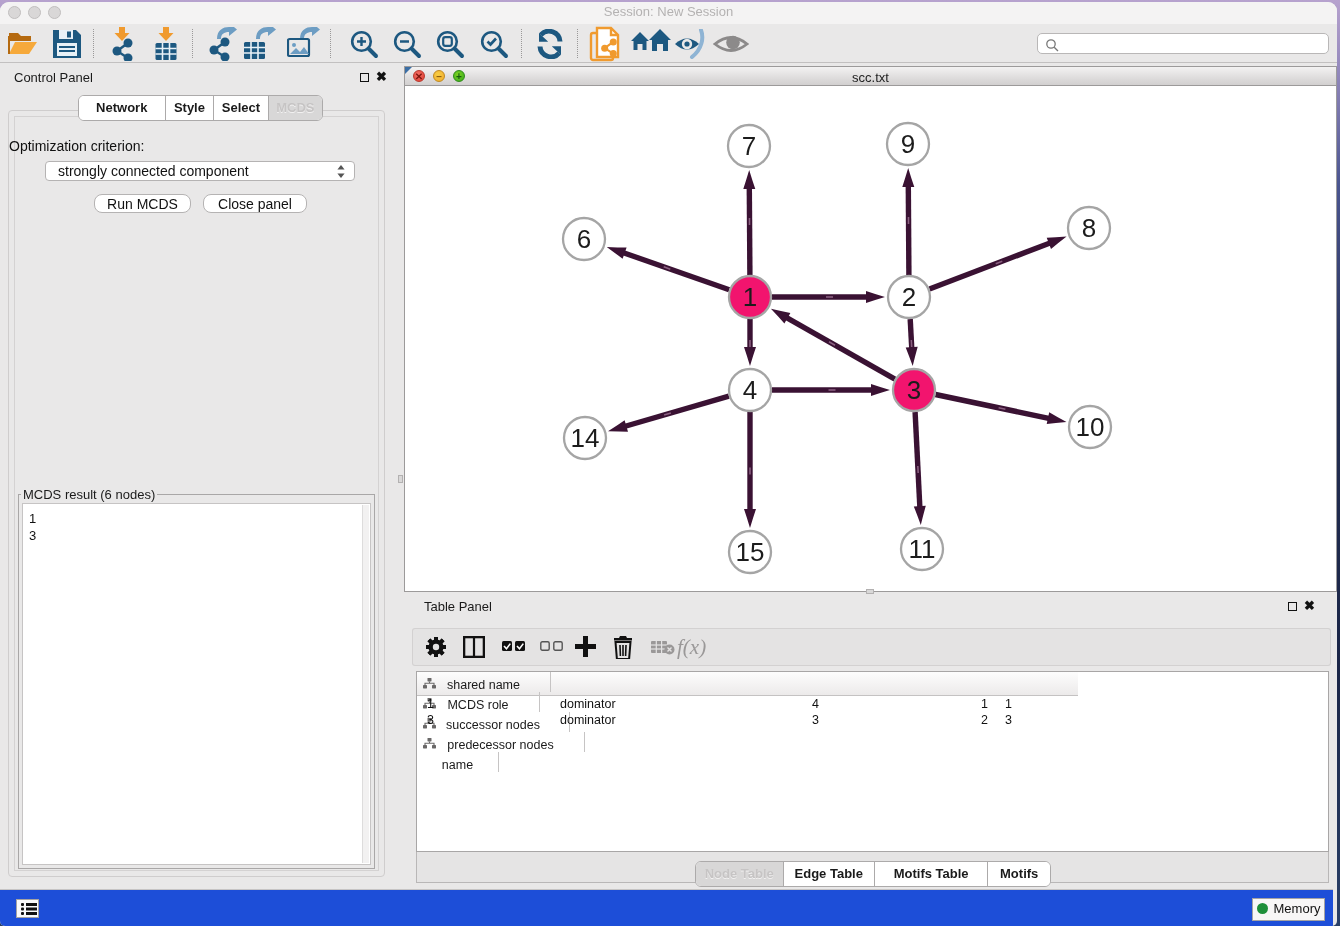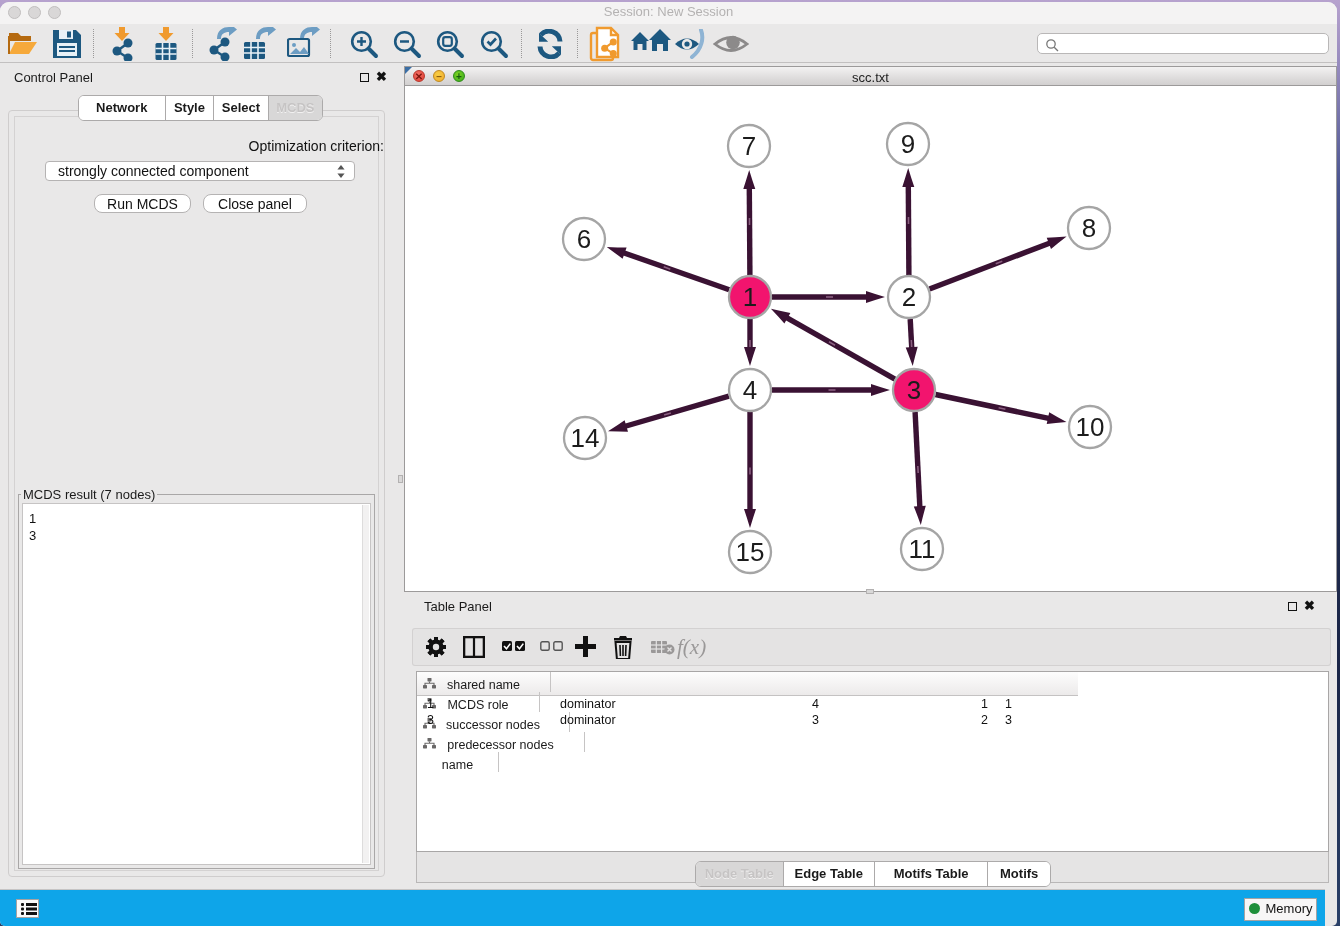--- a/index.html
+++ b/index.html
@@ -19,21 +19,21 @@
 .cp-title { position:absolute; left:14px; top:3px; font-size:13px; color:#1a1a1a; }
 .panel-btns { position:absolute; top:4px; display:flex; gap:7px; }
 .maxi { width:9px; height:9px; border:1.3px solid #111; margin-top:2px; }
 .closex { font-size:13px; font-weight:bold; color:#111; line-height:12px; }
 .tabs { position:absolute; z-index:3; display:flex; border:1px solid #acaaaa; border-radius:6px; overflow:hidden; background:#fff; }
 .tab { font-weight:bold; font-size:13px; color:#1a1a1a; text-align:center; padding:4px 0 5px 0; border-right:1px solid #acaaaa; background:#fff; }
 .tab:last-child { border-right:none; }
 .tab.sel { background:#d8d7d7; color:#c6c4c4; text-shadow:0 1px 0 #f2f1f1; }
 .cp-body { position:absolute; left:8px; top:47px; width:377px; bottom:12px; background:#e9e8e8; border:1px solid #cfcdcd; border-radius:4px; }
 .mcds-inner { position:absolute; left:5px; right:5px; top:5px; bottom:5px; background:#e9e8e8; border:1px solid #d4d2d2; }
-.opt-label { position:absolute; top:27px; left:0; right:0; text-align:right; font-size:14px; color:#111; }
+.opt-label { position:absolute; top:27px; left:0; right:0; text-align:left; font-size:14px; color:#111; }
 .dropdown { position:absolute; left:36px; top:50px; width:310px; height:20px; background:#fff; border:1px solid #b5b3b3; border-radius:4px; font-size:14px; color:#111; line-height:18px; padding-left:12px; }
 .dd-arrows { position:absolute; right:8px; top:2px; }
 .btn { position:absolute; height:19px; background:#fff; border:1px solid #b5b3b3; border-radius:8px; font-size:14px; color:#111; text-align:center; line-height:18px; }
 fieldset.mcds { position:absolute; left:9px; right:9px; top:376px; bottom:7px; border:1px solid #a9a7a7; margin:0; }
 fieldset.mcds legend { font-size:13px; color:#1a1a1a; margin-left:2px; padding:0 2px; }
 .mcds-text { position:absolute; left:3px; right:3px; top:1px; bottom:3px; background:#fff; border:1px solid #c6c4c4; font-size:13px; color:#111; padding:7px 0 0 6px; line-height:16.5px; }
 .mcds-sb { position:absolute; right:1px; top:1px; bottom:1px; width:7px; background:#f2f1f1; border-left:1px solid #dddcdc; }
 
 .netwin { position:absolute; left:404px; top:3px; width:933px; height:526px; border:1px solid #9c9a9a; background:#fff; }
 .net-titlebar { position:absolute; top:0; left:0; right:0; height:19px; background:linear-gradient(180deg,#f3f2f2,#dbd9d9 70%,#d2d0d0); border-bottom:1px solid #9c9a9a; }
@@ -43,21 +43,21 @@
 
 .tp-head { position:absolute; left:404px; top:533px; right:8px; height:24px; }
 .tp-toolbar { position:absolute; left:412px; top:565px; right:6px; height:38px; background:#e4e3e3; border:1px solid #d0cecee0; border-radius:3px; }
 .tp-table { position:absolute; left:416px; top:608px; width:913px; height:181px; background:#fff; border:1px solid #a8a6a6; }
 .thead { position:absolute; top:0; left:0; height:24px; background:linear-gradient(180deg,#fdfdfd,#eceaea); border-bottom:1px solid #c4c2c2; display:flex;flex-direction:column; }
 .th { font-size:12.5px; color:#1a1a1a; text-align:center; position:relative; padding-top:6px; border-right:1px solid #c6c4c4; }
 .trow { position:absolute; left:0; height:16px; font-size:12.5px; color:#111; }
 .td { position:absolute; top:1px; }
 .tabsband { position:absolute; left:416px; top:789px; width:913px; height:31px; background:#e5e4e4; border:1px solid #b9b7b7; border-top:none; }
 
-.statusbar { position:absolute; left:0; right:12px; bottom:0; height:37px; background:#0ea5e9; border-top:1px solid #c6c4c4;margin-top:41px; }
+.statusbar { position:absolute; left:0; right:4px; bottom:0; height:37px; background:#1d4ed8; border-top:1px solid #c6c4c4;margin-top:41px; }
 .list-btn { position:absolute; left:16px; top:9px; width:23px; height:19px; background:#fafafa; border:1px solid #a5a3a3; }
 .mem-btn { position:absolute; right:8px; top:8px; width:73px; height:23px; background:#f7f6f6; border:1px solid #a5a3a3; font-size:13px; color:#111; text-align:center; line-height:20px; }
 .memdot { display:inline-block; width:11px; height:11px; border-radius:50%; background:#1e8f3a; margin-right:6px; vertical-align:-1px; }
 svg.icon { display:block; }
 .toolbar { height:39px; }
 </style>
 </head>
 <body>
 <div class="window">
   <div class="titlebar">
@@ -257,21 +257,21 @@
       <div class="opt-label">Optimization criterion:</div>
       <div class="dropdown">strongly connected component
         <svg class="dd-arrows icon" width="10" height="15" viewBox="0 0 10 15">
             <path d="M5 1 L8.6 5.4 L1.4 5.4 Z" fill="#555"></path>
             <path d="M5 14 L8.6 9.6 L1.4 9.6 Z" fill="#555"></path>
           </svg>
       </div>
       <div class="btn" style="left:85px; top:83px; width:97px;">Run MCDS</div>
       <div class="btn" style="left:194px; top:83px; width:104px;">Close panel</div>
       <fieldset class="mcds">
-        <legend>MCDS result (7 nodes)</legend>
+        <legend>MCDS result (6 nodes)</legend>
         <div class="mcds-text">1<br>3<div class="mcds-sb"></div></div>
       </fieldset>
     </div>
     <div class="netwin">
       <div class="net-titlebar">
         <div class="nt-circ" style="left:8px; background:radial-gradient(circle at 40% 35%, #f37066, #e03b30); border:1px solid #b8382c; color:#7c150d;">✕</div>
         <div class="nt-circ" style="left:28px; background:radial-gradient(circle at 40% 35%, #f8ce44, #f0a82c); border:1px solid #c08a1e; color:#8a5c0e;">–</div>
         <div class="nt-circ" style="left:48px; background:radial-gradient(circle at 40% 35%, #7ed321, #35a81d); border:1px solid #2c8a18; color:#145c0d;">+</div>
         <div class="net-title">scc.txt</div>
         <div class="corner"></div>

